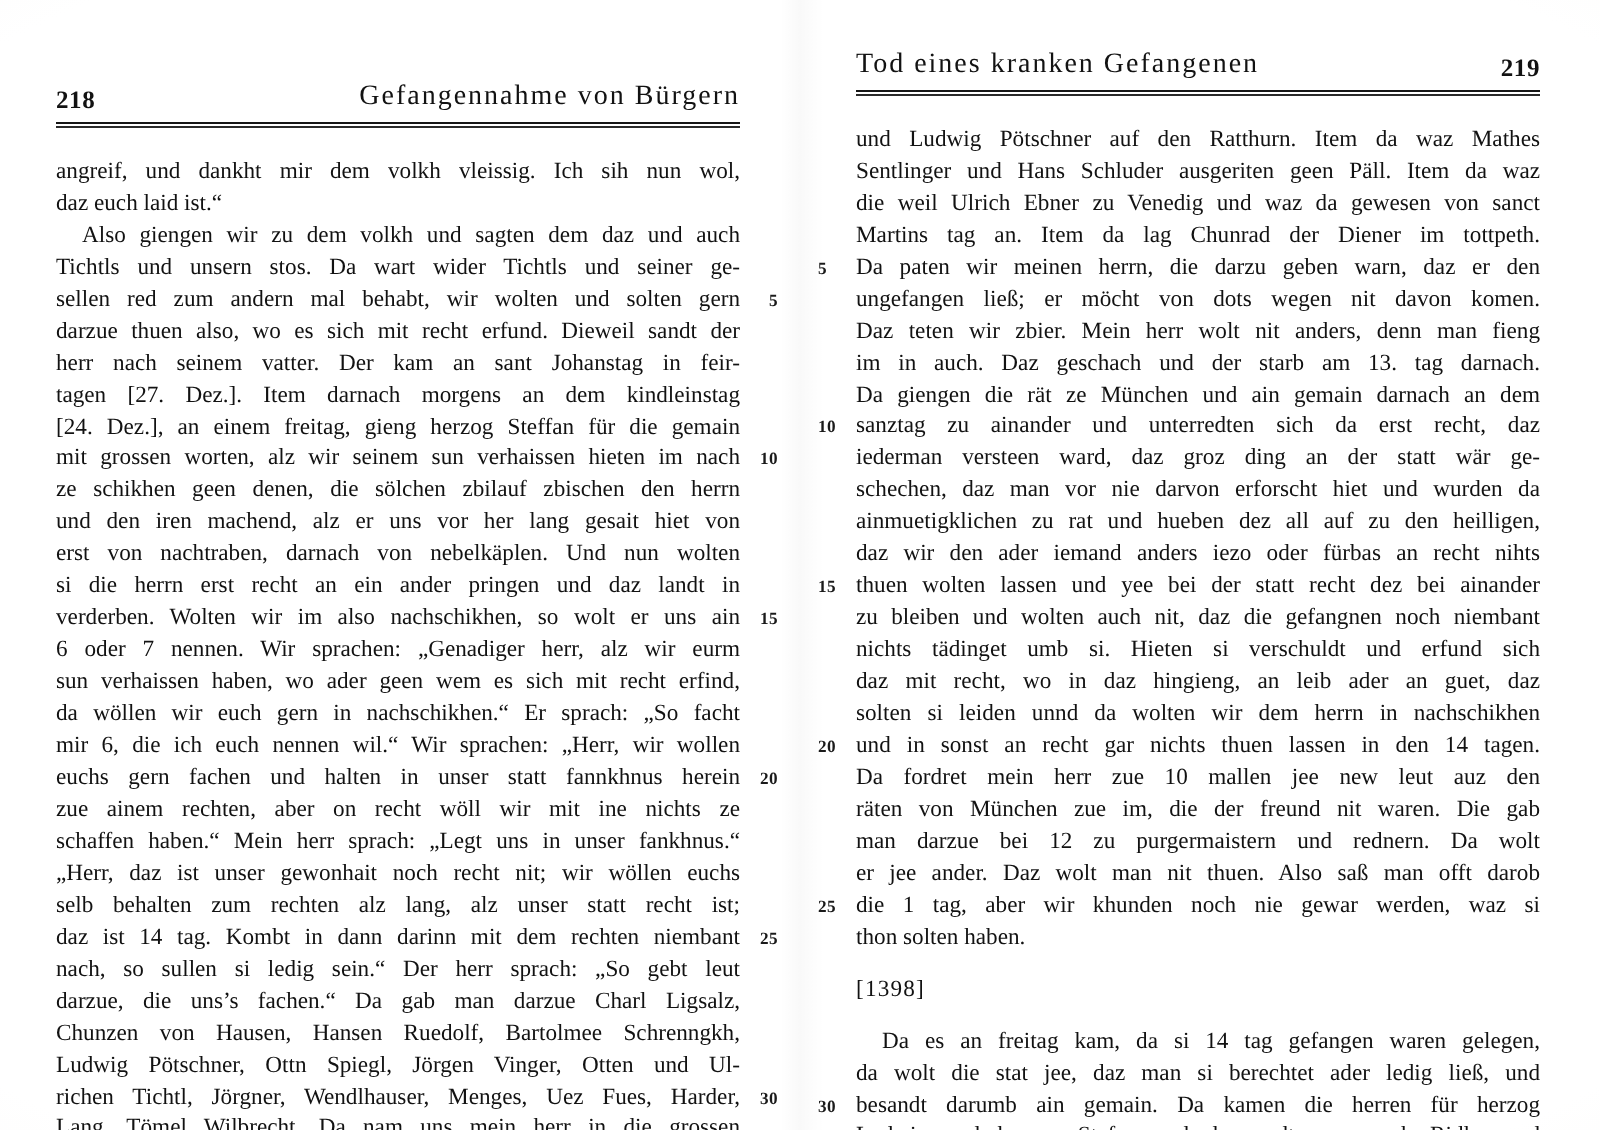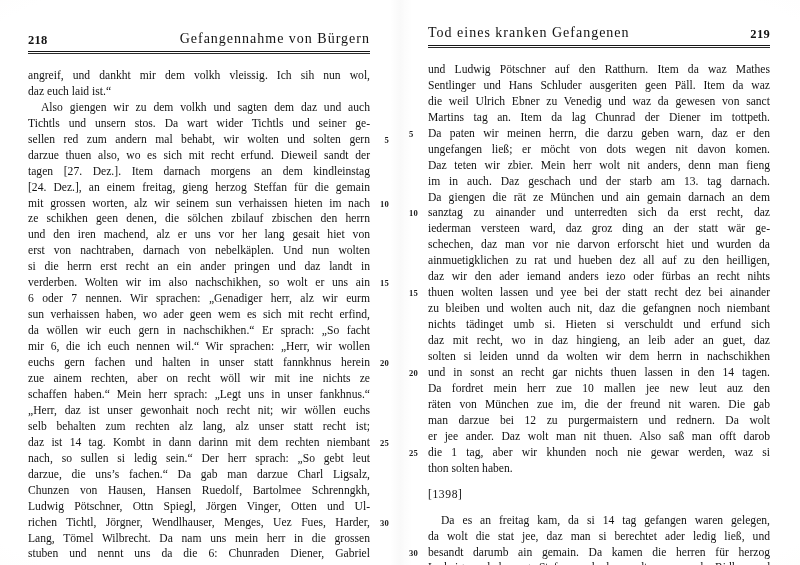--- a/index.html
+++ b/index.html
@@ -37,21 +37,21 @@
     position: absolute;
     inset: 0;
     display: flex;
   }
 
   .page {
     position: relative;
     height: 565px;
     box-sizing: border-box;
   }
-  .page-left  { width: 400px; padding: 6px 30px 0 28px; }
+  .page-left  { width: 400px; padding: 16px 30px 0 28px; }
   .page-right { width: 400px; padding: 0 30px 0 28px; }
 
   
   .running-head {
     position: relative;
     height: 40px;
     display: flex;
     align-items: flex-end;
     justify-content: space-between;
     padding-bottom: 3px;
@@ -149,20 +149,23 @@
           <span class="words">Tichtls und unsern stos. Da wart wider Tichtls und seiner ge-</span>
         </div>
         <div class="line">
           <span class="words">sellen red zum andern mal behabt, wir wolten und solten gern</span>
           <span class="lineno">5</span>
         </div>
         <div class="line">
           <span class="words">darzue thuen also, wo es sich mit recht erfund. Dieweil sandt der</span>
         </div>
         <div class="line">
+          <span class="words">herr nach seinem vatter. Der kam an sant Johanstag in feir-</span>
+        </div>
+        <div class="line">
           <span class="words">tagen [27. Dez.]. Item darnach morgens an dem kindleinstag</span>
         </div>
         <div class="line">
           <span class="words">[24. Dez.], an einem freitag, gieng herzog Steffan für die gemain</span>
         </div>
         <div class="line">
           <span class="words">mit grossen worten, alz wir seinem sun verhaissen hieten im nach</span>
           <span class="lineno">10</span>
         </div>
         <div class="line">

